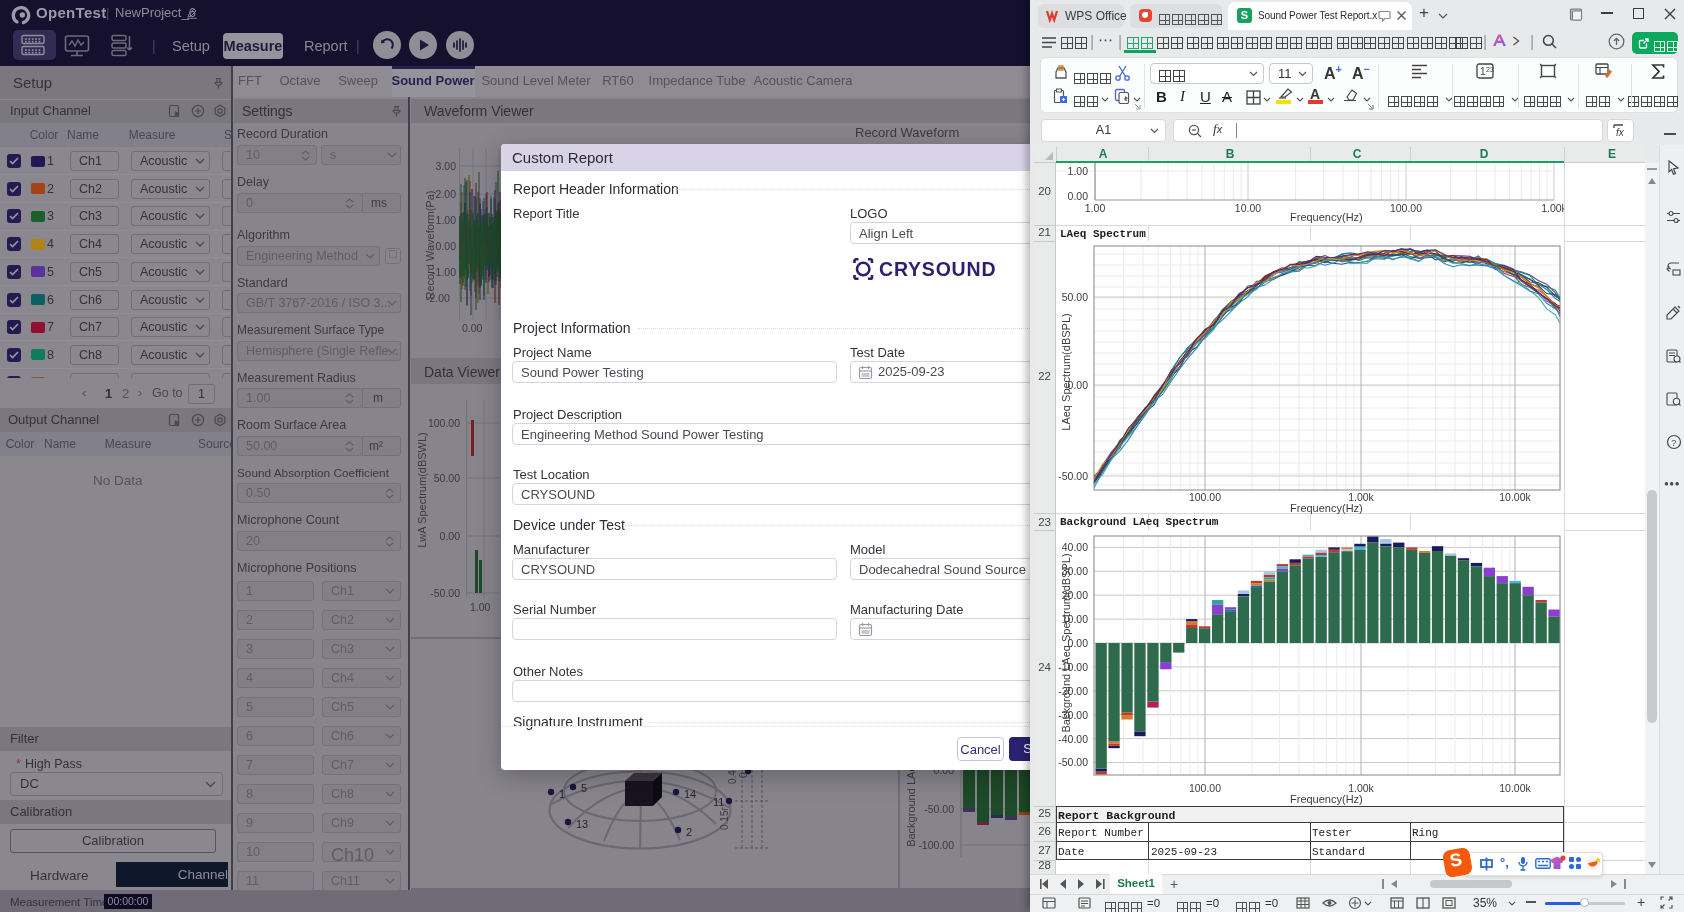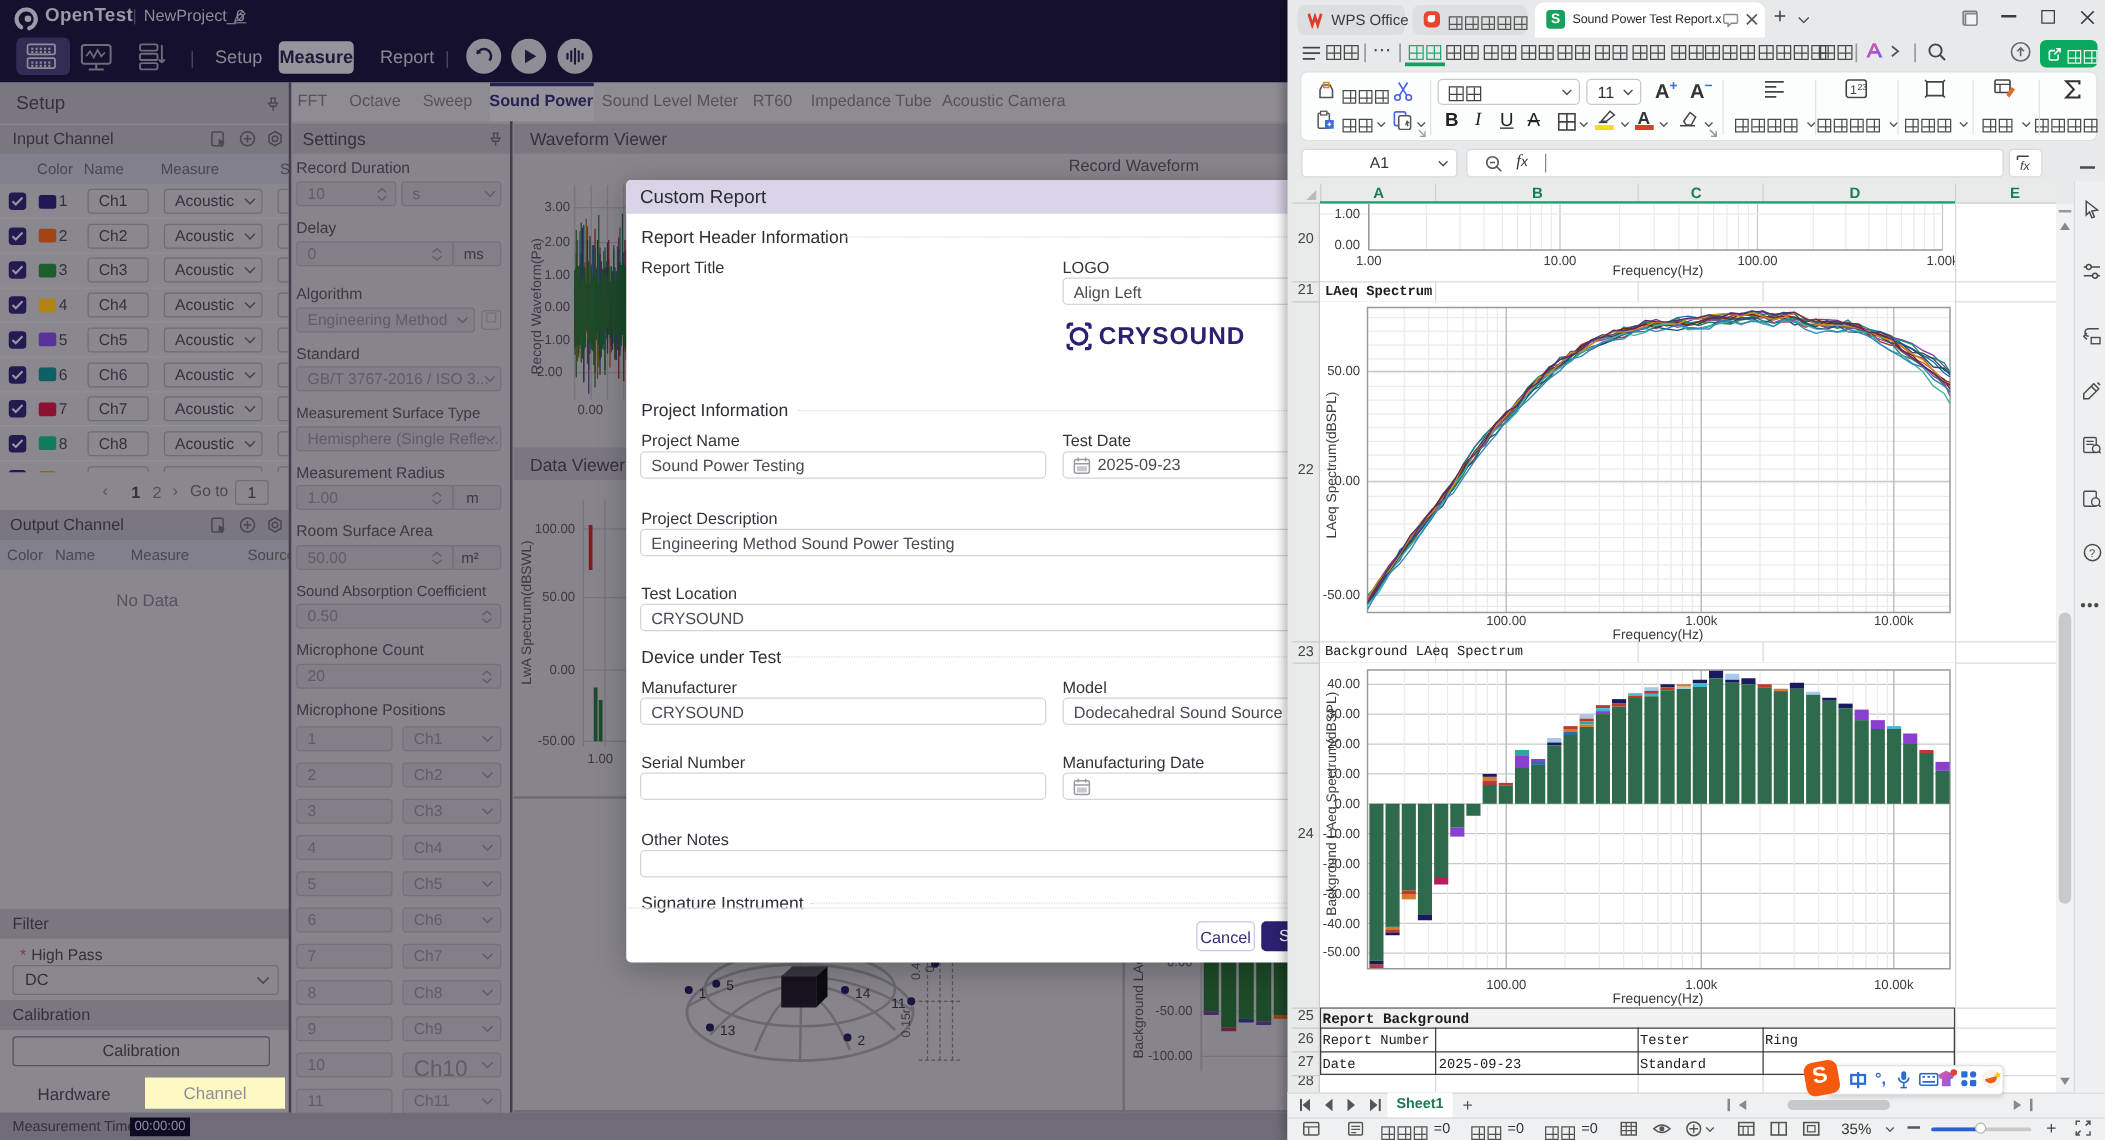--- a/index.html
+++ b/index.html
@@ -268,21 +268,21 @@
     <div class="abs" style="left:10px;top:772px;width:213px;height:24px;border:1px solid #6f6d76;border-radius:3px;font-size:13px;color:#34313c;padding:3px 0 0 9px">DC</div>
     <svg class="abs" style="left:205px;top:781px" width="11" height="7" viewBox="0 0 11 7">
       <path d="M1 1 l4.5 4.5 L10 1" stroke="#4a4752" stroke-width="1.3" fill="none"></path>
     </svg>
     <div class="abs" style="left:0;top:800px;width:231px;height:24px;background:#7a7781"></div>
     <div class="abs" style="left:10px;top:804px;font-size:13px;color:#34313c">Calibration</div>
     <div class="abs" style="left:0;top:824px;width:231px;height:38px;background:#8a878f"></div>
     <div class="abs" style="left:10px;top:829px;width:206px;height:24px;border:1px solid #55515e;border-radius:3px;text-align:center;font-size:13px;color:#34313c;padding-top:3px">Calibration</div>
     <div class="abs" style="left:0;top:862px;width:231px;height:28px;background:#8a878f"></div>
     <div class="abs" style="left:30px;top:868px;font-size:13.5px;color:#34313c">Hardware</div>
-    <div class="abs" style="left:116px;top:862px;width:112px;height:25px;background:#fef9c3;text-align:center;line-height:25px;font-size:13.5px;color:#8f8d99">Channel</div>
+    <div class="abs" style="left:116px;top:862px;width:112px;height:25px;background:#0f172a;text-align:right;line-height:25px;font-size:13.5px;color:#8f8d99">Channel</div>
     <div class="abs" style="left:0;top:890px;width:1030px;height:22px;background:#6f6c77"></div>
     <div class="abs" style="left:10px;top:896px;font-size:11.5px;color:#34313c">Measurement Time</div>
     <div class="abs" style="left:104px;top:894px;width:48px;height:15px;background:#0e0b24;text-align:center;font-size:10.5px;color:#8f8d99;line-height:15px">00:00:00</div>
     <div class="abs" style="left:231px;top:66px;width:2px;height:824px;background:#423f4c"></div>
     <div class="abs" style="left:408px;top:97px;width:2px;height:793px;background:#423f4c"></div>
     <div class="abs" style="left:233.5px;top:99px;width:174.5px;height:24px;background:#7a7781"></div>
     <div class="abs" style="left:242px;top:103px;font-size:14px;color:#34313c">Settings</div>
     <svg class="abs" style="left:390px;top:105px" width="13" height="13" viewBox="0 0 13 13">
       <path d="M4 1.5 h5 M5 1.5 v4 M8 1.5 v4 M3 5.5 h7 l-1.5 2.5 h-4 Z M6.5 8 v3.5" stroke="#4a4752" stroke-width="1.1" fill="none"></path>
     </svg>
@@ -1320,21 +1320,21 @@
         <polyline points="38.2,246.3 46.8,230.8 55.3,217.9 63.9,209.9 72.4,198.9 80.9,185.4 89.5,173.8 98.0,160.0 106.5,153.7 115.1,140.5 123.6,127.9 132.2,116.9 140.7,107.1 149.2,95.4 157.8,86.4 166.3,79.2 174.8,70.6 183.4,61.9 191.9,55.7 200.5,46.2 209.0,44.1 217.5,38.1 226.1,32.6 234.6,31.0 243.1,30.1 251.7,23.8 260.2,21.6 268.8,24.3 277.3,22.0 285.8,18.6 294.4,21.0 302.9,22.0 311.4,22.2 320.0,15.5 328.5,15.9 337.1,18.0 345.6,16.1 354.1,16.2 362.7,20.2 371.2,14.5 379.7,16.6 388.3,22.6 396.8,25.7 405.4,23.7 413.9,24.6 422.4,22.2 431.0,25.0 439.5,28.1 448.0,34.4 456.6,39.5 465.1,44.5 473.7,50.0 482.2,52.7 490.7,62.3 499.3,67.8 504.0,71.8" fill="none" stroke="#2e86c1" stroke-width="1.1"></polyline>
       </svg>
       <div class="abs" style="left:24px;top:291px;width:34px;text-align:right;font-size:10.5px;color:#3c3c3c">50.00</div>
       <div class="abs" style="left:24px;top:379px;width:34px;text-align:right;font-size:10.5px;color:#3c3c3c">0.00</div>
       <div class="abs" style="left:24px;top:470px;width:34px;text-align:right;font-size:10.5px;color:#3c3c3c">-50.00</div>
       <div class="abs" style="left:155px;top:491px;width:40px;text-align:center;font-size:10.5px;color:#3c3c3c">100.00</div>
       <div class="abs" style="left:311px;top:491px;width:40px;text-align:center;font-size:10.5px;color:#3c3c3c">1.00k</div>
       <div class="abs" style="left:465px;top:491px;width:40px;text-align:center;font-size:10.5px;color:#3c3c3c">10.00k</div>
       <div class="abs" style="left:260px;top:502px;font-size:11px;color:#3c3c3c">Frequency(Hz)</div>
       <div class="abs" style="left:30px;top:452px;font-size:11px;color:#3c3c3c;transform:rotate(-90deg);transform-origin:0 0;width:160px;text-align:center;white-space:nowrap">LAeq Spectrum(dBSPL)</div>
-      <div class="abs mono" style="left:30px;top:516px;font-size:11px;font-weight:normal;color:#1c1c1c">Background LAeq Spectrum</div>
+      <div class="abs mono" style="left:30px;top:516px;font-size:11px;font-weight:bold;color:#1c1c1c">Background LAeq Spectrum</div>
       <svg class="abs" style="left:26px;top:530px" width="508" height="272" viewBox="0 0 508 272">
         <rect x="0" y="0" width="508" height="272" fill="#fff"></rect>
         <line x1="38" y1="232.5" x2="504" y2="232.5" stroke="#c9c9c9" stroke-width="1"></line>
         <line x1="38" y1="208.6" x2="504" y2="208.6" stroke="#c9c9c9" stroke-width="1"></line>
         <line x1="38" y1="184.7" x2="504" y2="184.7" stroke="#c9c9c9" stroke-width="1"></line>
         <line x1="38" y1="160.8" x2="504" y2="160.8" stroke="#c9c9c9" stroke-width="1"></line>
         <line x1="38" y1="136.9" x2="504" y2="136.9" stroke="#c9c9c9" stroke-width="1"></line>
         <line x1="38" y1="113.0" x2="504" y2="113.0" stroke="#c9c9c9" stroke-width="1"></line>
         <line x1="38" y1="89.1" x2="504" y2="89.1" stroke="#c9c9c9" stroke-width="1"></line>
         <line x1="38" y1="65.2" x2="504" y2="65.2" stroke="#c9c9c9" stroke-width="1"></line>

